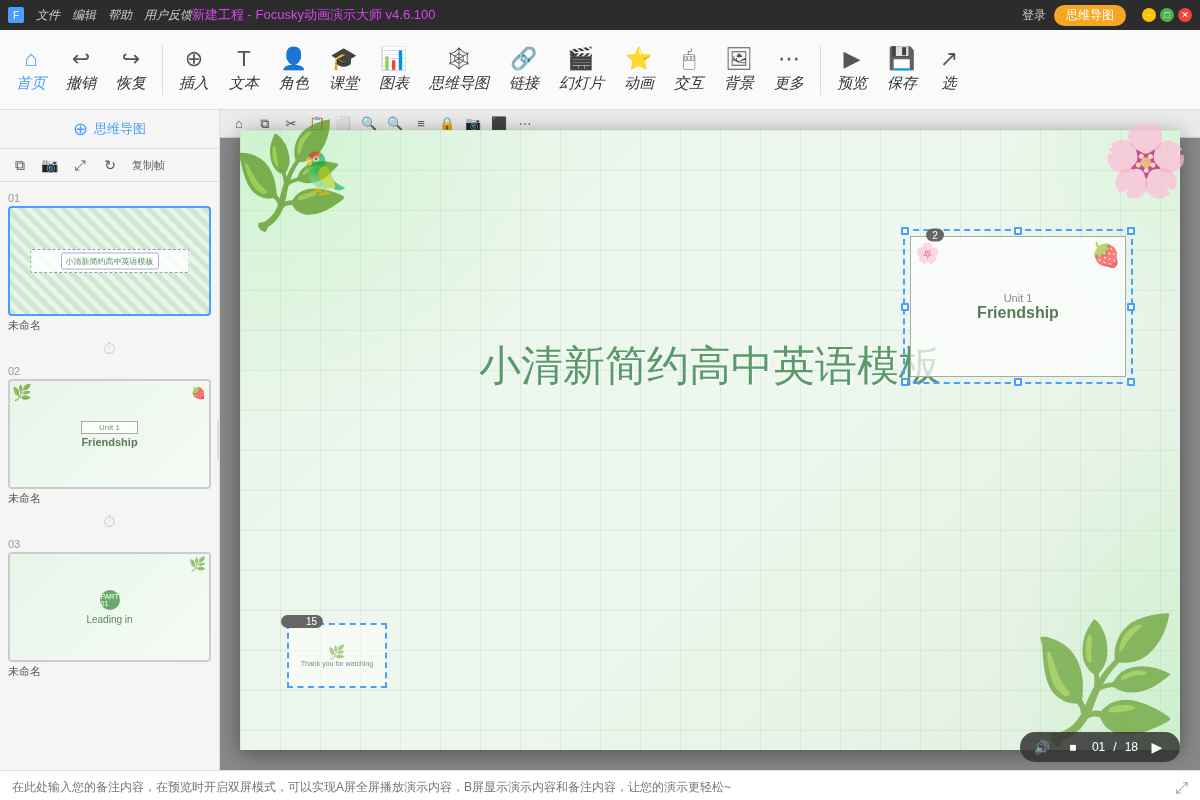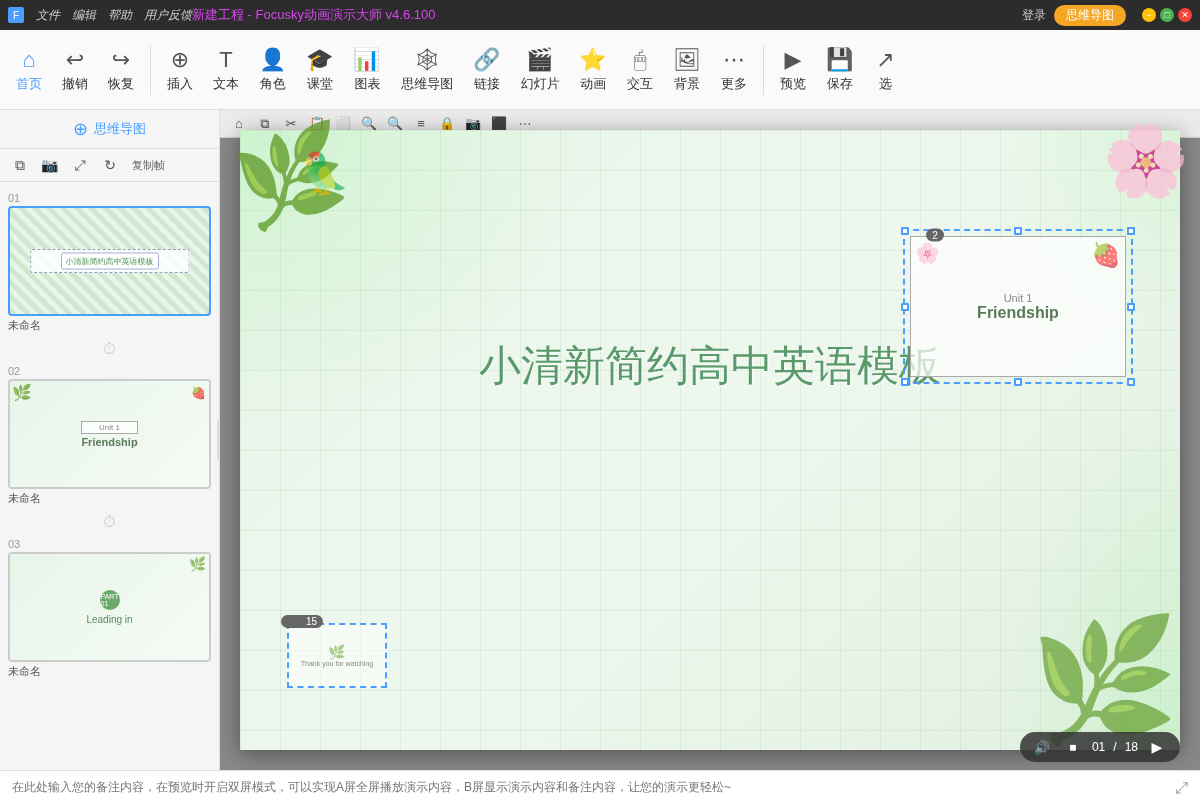--- a/index.html
+++ b/index.html
@@ -35,21 +35,21 @@
       height: 80px;
       background: #fafafa;
       border-bottom: 1px solid #ddd;
       display: flex;
       align-items: center;
       padding: 0 8px;
       gap: 4px;
     }
     .toolbar-group { display:flex; flex-direction:column; align-items:center; justify-content:center; padding: 4px 8px; cursor:pointer; border-radius:4px; min-width:40px; }
     .toolbar-group .icon { font-size:22px; margin-bottom:2px; color:#555; }
-    .toolbar-group .label { font-size:13px; color:#333; }
+    .toolbar-group .label { font-size:15px; color:#333;font-style:italic; }
     .toolbar-divider { width:1px; height:50px; background:#ddd; margin:0 4px; }
     .toolbar-group.active .label { color: #4a9eff; }
     .toolbar-group.active .icon { color: #4a9eff; }
 
     
     #main { display:flex; height: calc(800px - 30px - 80px - 30px); }
 
     
     #sidebar {
       width: 220px;

